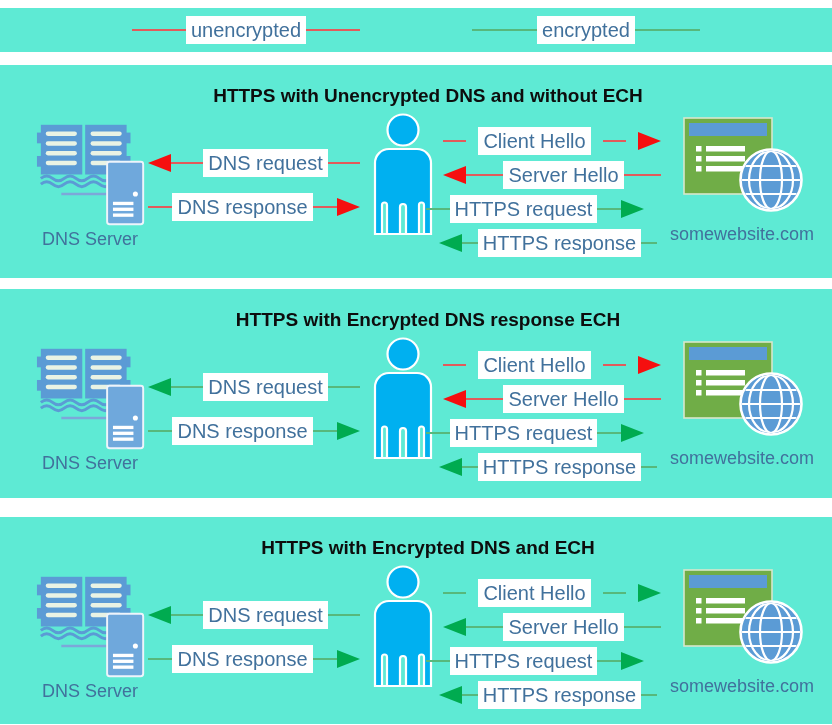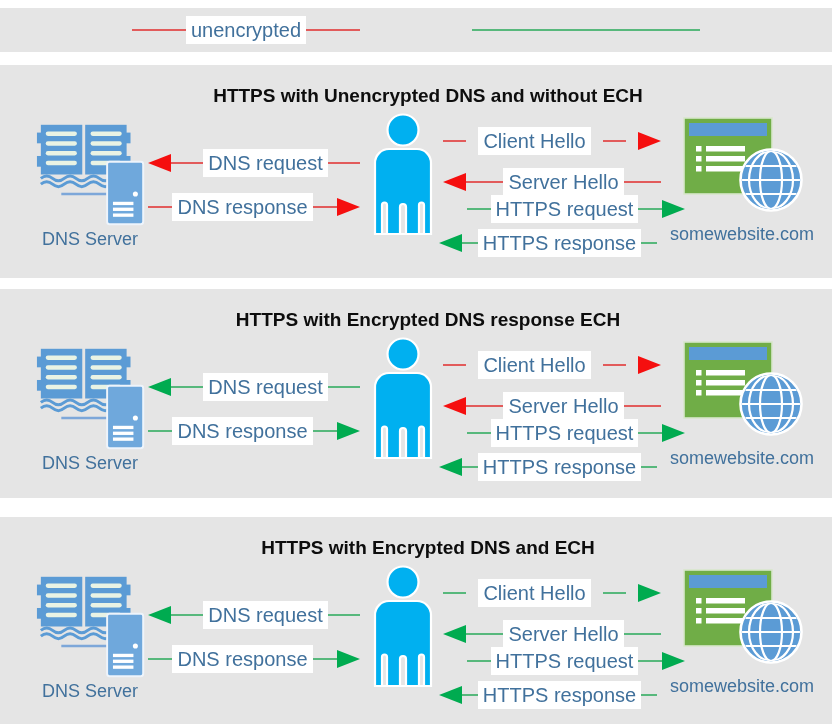--- a/index.html
+++ b/index.html
@@ -1,20 +1,20 @@
 <!DOCTYPE html>
 <html><head>
 <meta charset="utf-8">
 <style>
   html,body{margin:0;padding:0;background:#ffffff;}
   body{
     width:832px;height:725px;overflow:hidden;position:relative;
     font-family:"Liberation Sans", sans-serif;
   }
-  .band{background:#e5e5e5;width:832px;position:relative;}
+  .band{background:#5eead4;width:832px;position:relative;}
   .legend-bar{height:44px;margin-top:8px;display:flex;align-items:center;justify-content:center;gap:112px;}
   .legend-item{display:flex;align-items:center;width:228px;}
   .panel{display:block;}
   .panel.p1{height:213px;margin-top:13px;}
   .panel.p2{height:209px;margin-top:11px;}
   .panel.p3{height:207px;margin-top:19px;}
   .panel-title{
     position:absolute;left:0;top:8px;width:100%;margin:12px;text-align:center;
     font-size:19px;font-weight:bold;color:#0d0d0d;letter-spacing:0px;
   }
@@ -28,22 +28,22 @@
   .head-right{border-left:23px solid var(--head);}
   .arrow-label{
     flex:0 0 auto;background:#ffffff;color:#41719c;font-size:20px;
     line-height:28px;padding:0 5px;white-space:nowrap;
   }
   .legend-item .arrow-label{font-size:20px;}
   
   .la0{left:148px;top:83px;width:212px;}
   .la1{left:148px;top:127px;width:212px;}
   .ra0{left:443px;top:61px;width:218px;gap:12px;}
-  .ra1{left:443px;top:102px;width:218px;}
-  .ra2{left:467px;top:129px;width:218px;justify-content:center;}
+  .ra1{left:443px;top:95px;width:218px;}
+  .ra2{left:426px;top:129px;width:218px;justify-content:center;}
   .ra3{left:439px;top:163px;width:218px;}
   
   .dns-icon{position:absolute;left:35px;top:52px;width:115px;height:115px;}
   .person-icon{position:absolute;left:363px;top:48px;width:80px;height:124px;}
   .site-icon{position:absolute;left:683px;top:52px;width:120px;height:100px;}
   .actor-label{
     position:absolute;color:#41719c;font-size:18px;white-space:nowrap;text-align:center;
   }
   .dns-label{left:20px;top:164px;width:140px;}
   .site-label{left:653px;top:159px;width:178px;}
@@ -124,20 +124,21 @@
 </svg>
 
 <div class="band legend-bar">
   <div class="legend-item" data-color="red">
     <span class="seg"></span>
     <span class="arrow-label">unencrypted</span>
     <span class="seg"></span>
   </div>
   <div class="legend-item" data-color="green">
     <span class="seg"></span>
+    <span class="arrow-label">encrypted</span>
     <span class="seg"></span>
   </div>
 </div>
 
 <section class="band panel p1">
   <h2 class="panel-title">HTTPS with Unencrypted DNS and without ECH</h2>
   <svg class="dns-icon" viewBox="0 0 118 118">
       <use href="#sym-dns"></use>
     </svg>
   <div class="actor-label dns-label">DNS Server</div>

